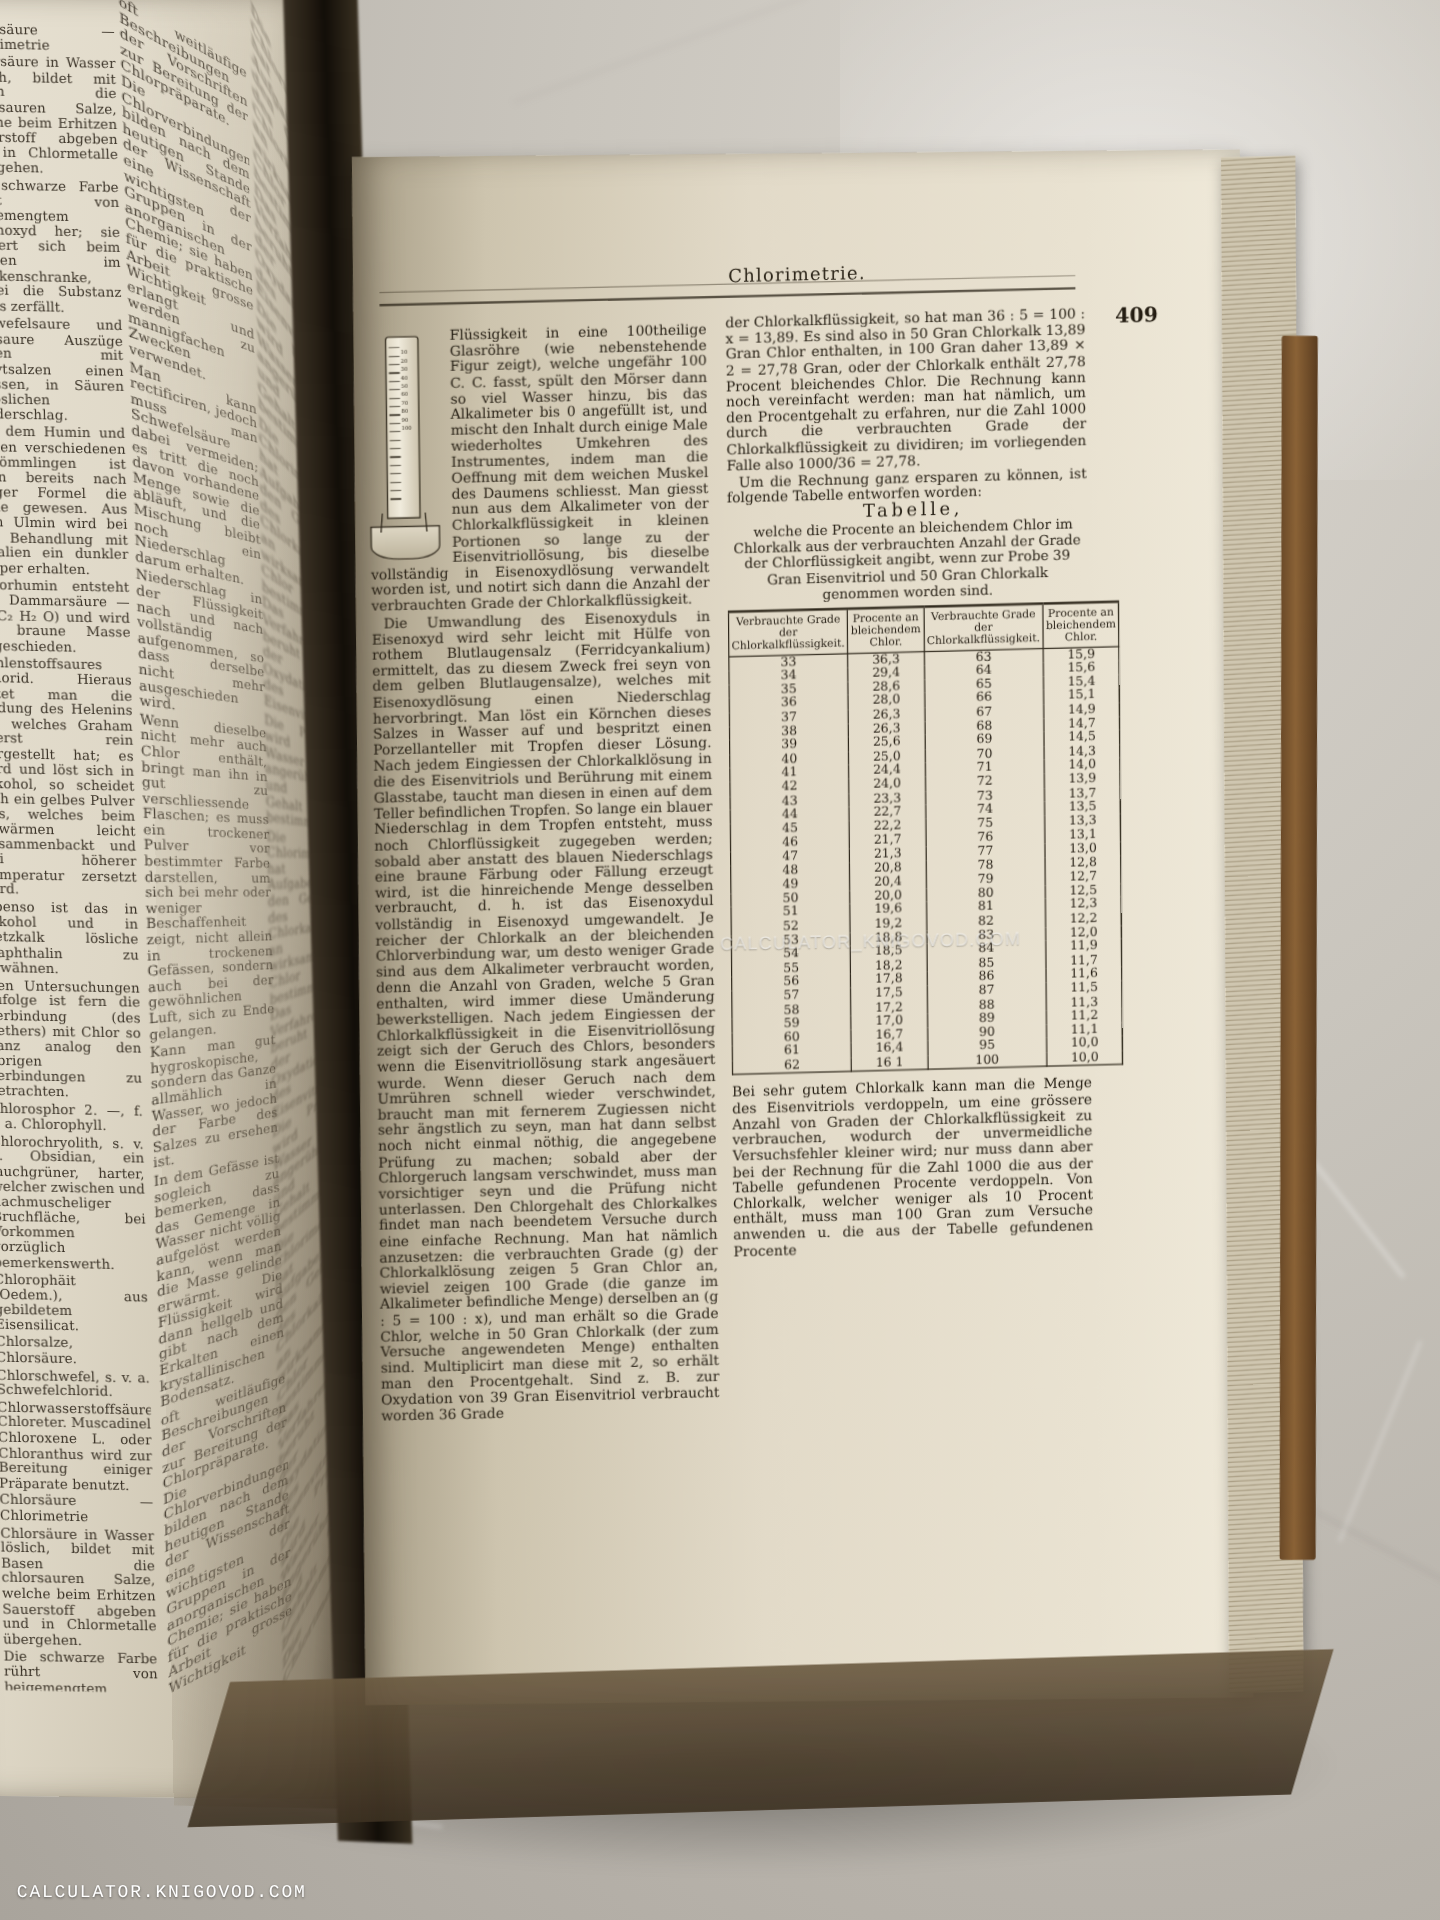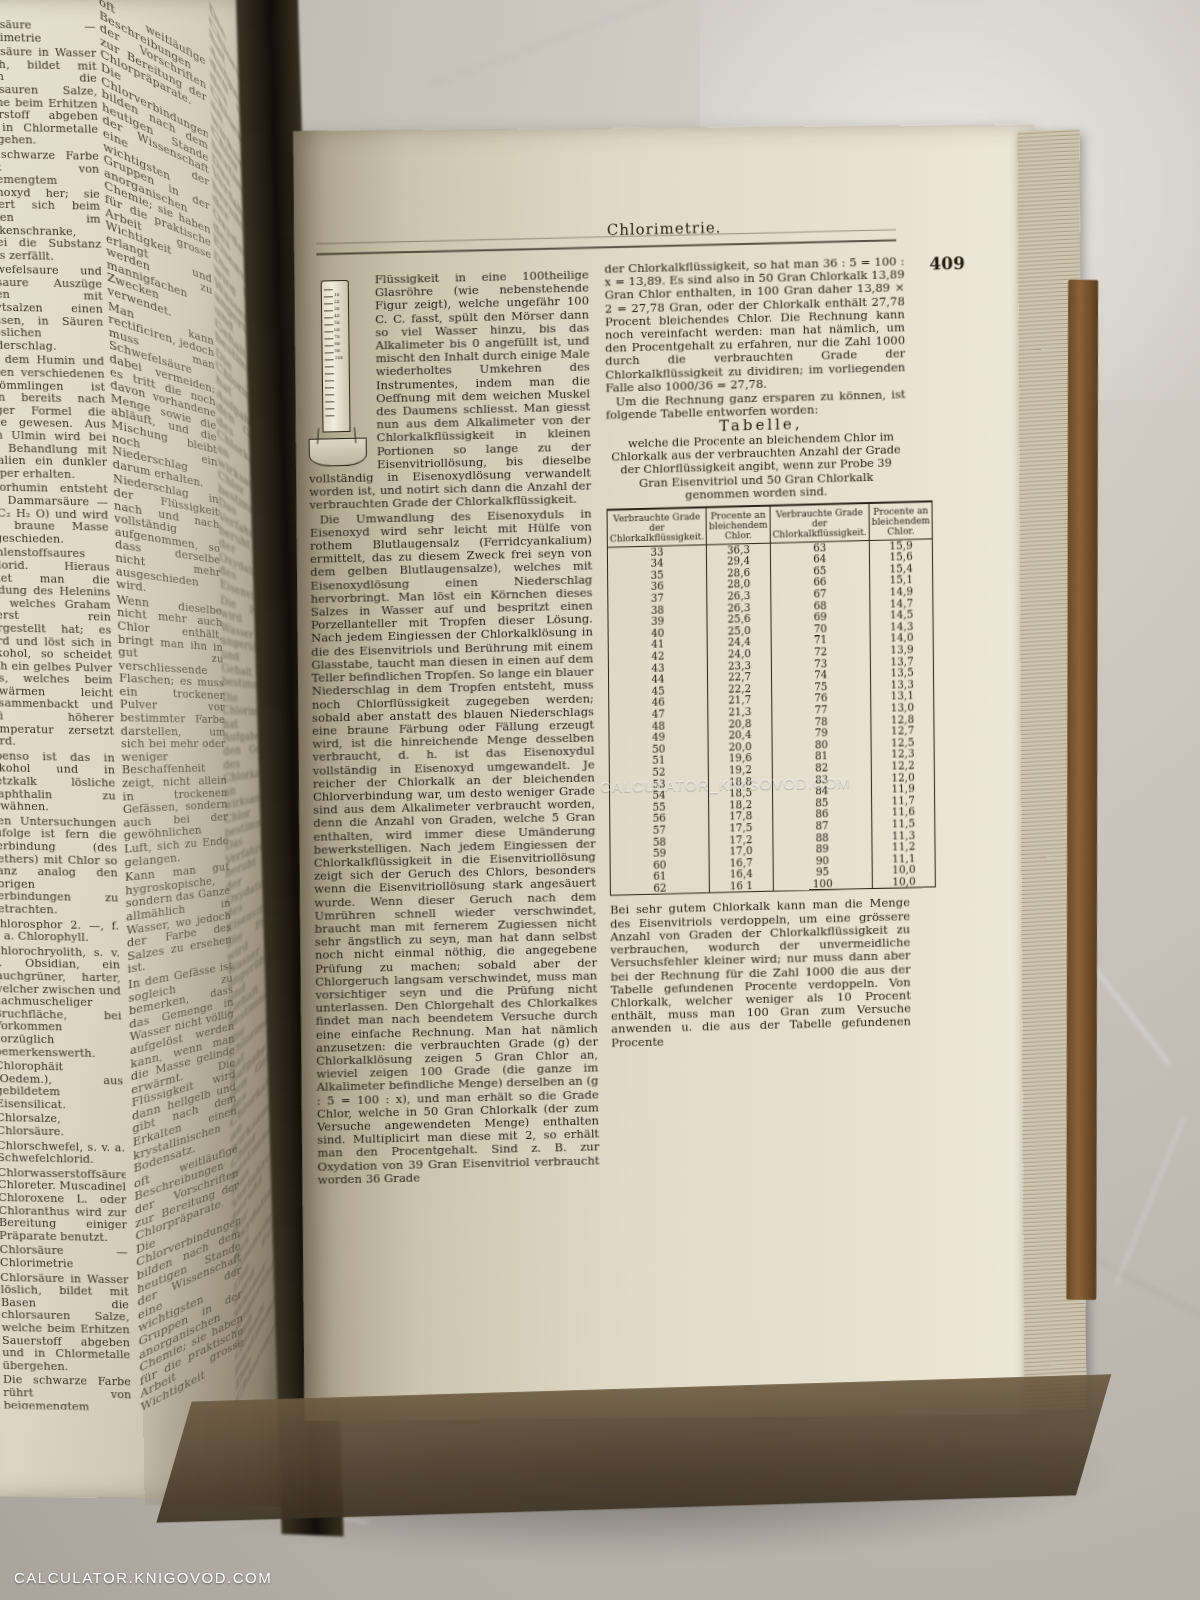--- a/index.html
+++ b/index.html
@@ -167,21 +167,21 @@
   
   .wm{
     position:absolute;left:600px;top:776px;
     font-family:"Liberation Sans",sans-serif;font-size:15px;letter-spacing:1px;
     color:rgba(255,255,255,.55);text-shadow:0 1px 1px rgba(0,0,0,.25);
     transform:rotate(-1deg);
     pointer-events:none;
   }
   .wm-bottom{
     position:absolute;left:14px;bottom:14px;
-    font-family:Liberation Sans, sans-serif;font-size:15px;letter-spacing:1.5px;
+    font-family:Liberation Mono, monospace;font-size:15px;letter-spacing:1.5px;
     color:#ffffff;text-shadow:0 1px 2px rgba(0,0,0,.45);
   }
   .shadow-under{
     position:absolute;left:120px;top:1380px;width:1000px;height:180px;
     background:radial-gradient(ellipse at 50% 50%, rgba(0,0,0,.40) 0%, rgba(0,0,0,0) 70%);
     filter:blur(6px);
   }
   .glare{
     position:absolute;left:700px;top:-120px;width:620px;height:520px;
     background:radial-gradient(ellipse at 40% 60%, rgba(255,255,255,.45), rgba(255,255,255,0) 70%);

